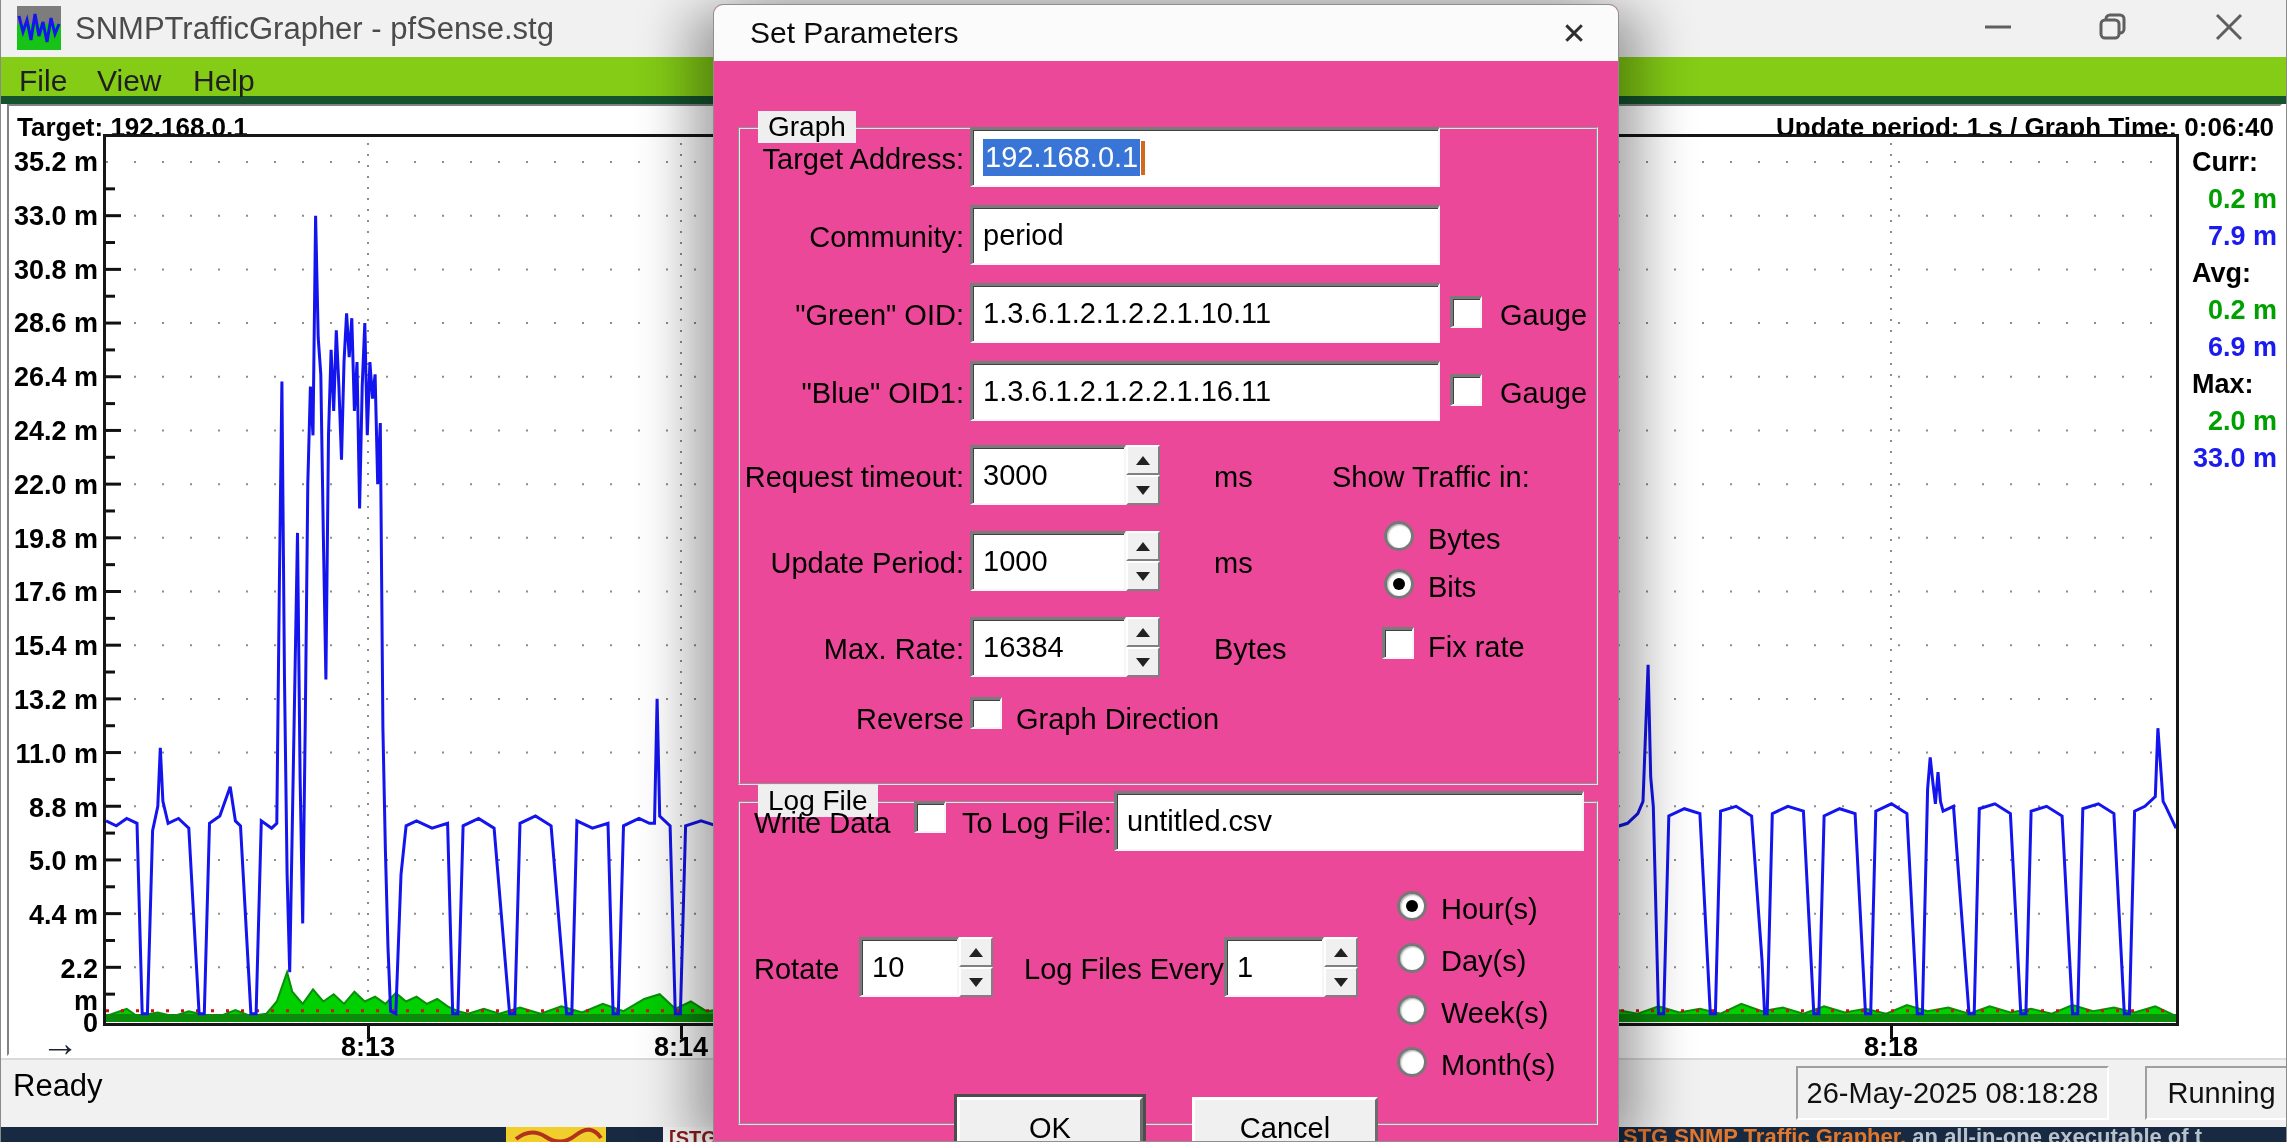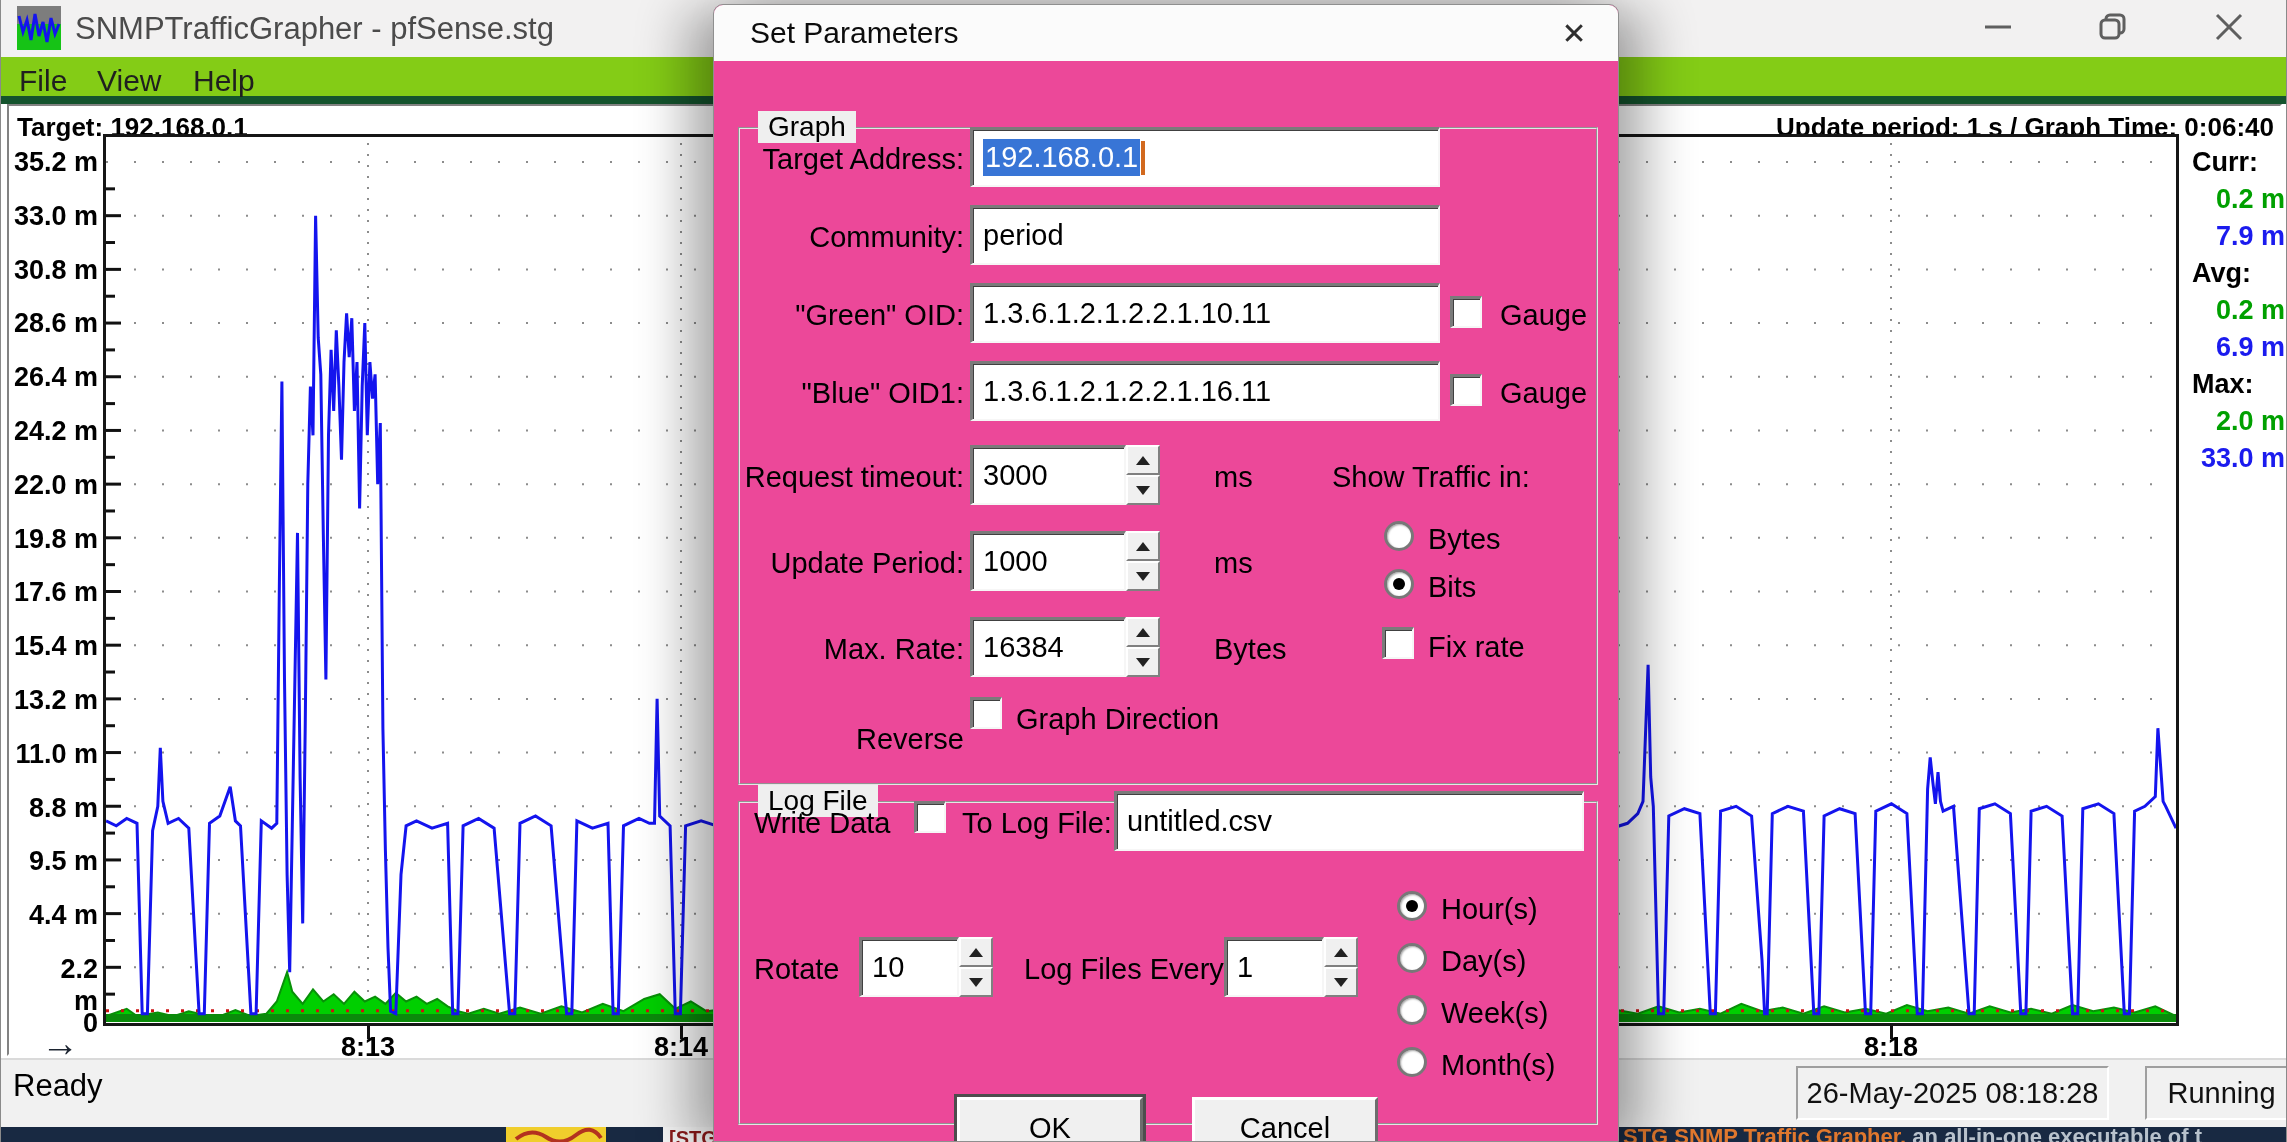--- a/index.html
+++ b/index.html
@@ -22,21 +22,21 @@
   .plot-frame{position:absolute;left:102px;top:134px;width:2076px;height:892px;border:3px solid #161616;background:#fff;}
   #plot-svg{position:absolute;left:105px;top:137px;}
   .ylab{position:absolute;left:0;width:97px;text-align:right;font-size:27px;font-weight:700;color:#000;height:32px;line-height:32px;}
   .xtick-mark{position:absolute;top:1026px;width:3px;height:13px;background:#111;}
   .xtick-label{position:absolute;top:1032px;width:90px;text-align:center;font-size:27px;font-weight:700;color:#000;}
   .dir-arrow{position:absolute;left:40px;top:1022px;font-size:38px;color:#1c2430;font-weight:700;}
   
   .stats{position:absolute;left:2185px;top:144px;width:99px;}
   .stat-line{position:relative;height:37px;line-height:37px;font-size:27px;font-weight:700;}
   .stat-hdr{text-align:left;padding-left:6px;color:#000;}
-  .stat-val{text-align:right;padding-right:0;}
+  .stat-val{text-align:right;padding-right:8px;}
   .stat-green{color:#00a000;}
   .stat-blue{color:#1b1bee;}
   
   .statusbar{position:absolute;left:0;top:1058px;width:2287px;height:69px;background:#f1f1f1;border-top:2px solid #dadada;}
   .status-ready{position:absolute;left:12px;top:8px;font-size:31px;color:#000;}
   .status-panel{position:absolute;top:6px;height:54px;border-top:2px solid #9f9f9f;border-left:2px solid #9f9f9f;
                 border-bottom:2px solid #fff;border-right:2px solid #fff;background:#f1f1f1;
                 font-size:29px;color:#111;display:flex;align-items:center;justify-content:center;white-space:nowrap;}
   
   .bottom-strip{position:absolute;left:0;top:1127px;width:2287px;height:15px;background:#182942;overflow:hidden;}
@@ -183,21 +183,21 @@
       <div class="ylab" style="top: 307.4px;">28.6 m</div>
       <div class="ylab" style="top: 361.2px;">26.4 m</div>
       <div class="ylab" style="top: 415px;">24.2 m</div>
       <div class="ylab" style="top: 468.8px;">22.0 m</div>
       <div class="ylab" style="top: 522.6px;">19.8 m</div>
       <div class="ylab" style="top: 576.4px;">17.6 m</div>
       <div class="ylab" style="top: 630.2px;">15.4 m</div>
       <div class="ylab" style="top: 684px;">13.2 m</div>
       <div class="ylab" style="top: 737.8px;">11.0 m</div>
       <div class="ylab" style="top: 791.6px;">8.8 m</div>
-      <div class="ylab" style="top: 845.4px;">9.5 m</div>
+      <div class="ylab" style="top: 845.4px;">5.0 m</div>
       <div class="ylab" style="top: 899.2px;">4.4 m</div>
       <div class="ylab" style="top: 953px; padding-left: 32px;">2.2 m</div>
       <div class="ylab" style="top: 1006.8px;">0</div>
     </div>
   <div id="xticks">
       <div class="xtick-mark" style="left: 366px;"></div>
       <div class="xtick-label" style="left: 322px;">8:13</div>
       <div class="xtick-mark" style="left: 679px;"></div>
       <div class="xtick-label" style="left: 635px;">8:14</div>
       <div class="xtick-mark" style="left: 1889px;"></div>
@@ -303,21 +303,21 @@
           <i class="tri-up"></i>
         </div>
       <div class="sb">
           <i class="tri-dn"></i>
         </div>
     </div>
     <div class="dtext" style="left:500px;top:628px;">Bytes</div>
     <span class="cb" style="left:668px;top:622px;"></span>
     <div class="dtext" style="left:714px;top:626px;">Fix rate</div>
 
-    <div class="dlabel" style="left:20px;top:718px;width:230px;">Reverse</div>
+    <div class="dlabel" style="left:20px;top:698px;width:230px;">Reverse</div>
     <span class="cb" style="left:256px;top:692px;"></span>
     <div class="dtext" style="left:302px;top:698px;">Graph Direction</div>
 
     <div class="groupbox" style="left:24px;top:760px;width:860px;height:324px;">
       <span class="group-label">Log File</span>
     </div>
 
     <div class="dtext" style="left:40px;top:802px;">Write Data</div>
     <span class="cb" style="left:200px;top:796px;"></span>
     <div class="dtext" style="left:248px;top:802px;">To Log File:</div>

